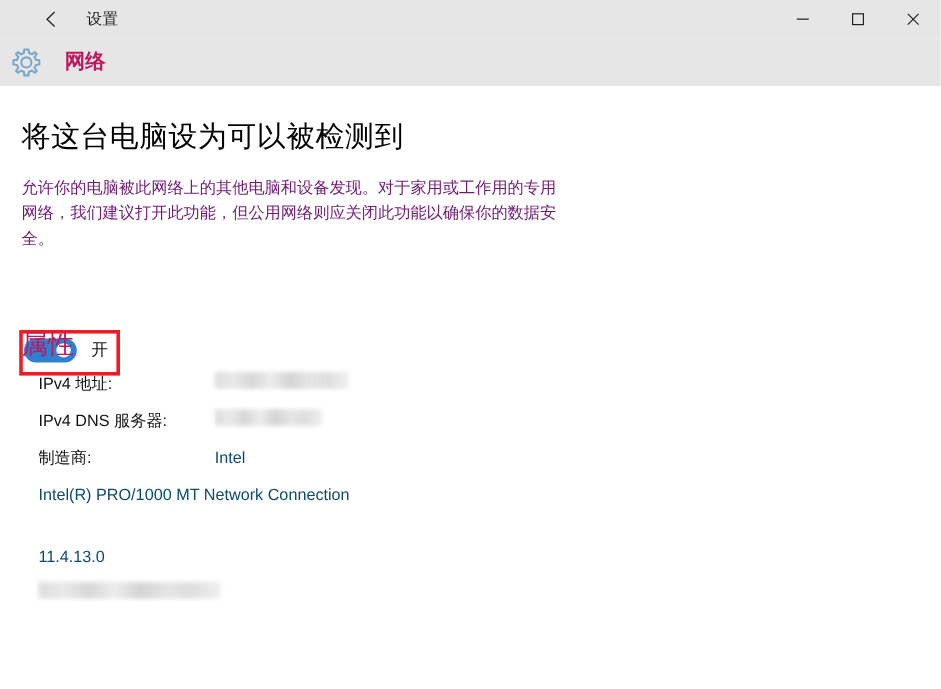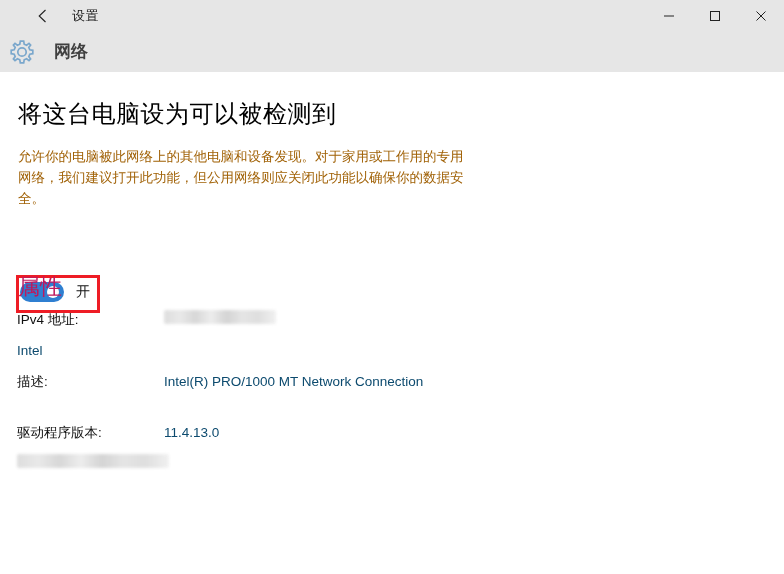--- a/index.html
+++ b/index.html
@@ -51,40 +51,40 @@
     width: 784px; height: 40px;
     background: #e6e6e6;
   }
   .gear-icon {
     position: absolute; left: 8px; top: 6px;
     width: 28px; height: 28px;
   }
   .header-title {
     position: absolute; left: 54px; top: 0;
     height: 40px; line-height: 40px;
-    font-size: 17px; font-weight: 700; color: #404040;
+    font-size: 17px; font-weight: 700; color: #be185d;
   }
 
   
   .content {
     position: absolute; left: 0; top: 72px;
     width: 784px; height: 502px;
     background: #ffffff;
   }
 
   .page-heading {
     position: absolute; left: 18px; top: 26px;
     font-size: 24px; font-weight: 400; color: #000;
     letter-spacing: .5px;
   }
 
   .description {
     position: absolute; left: 18px; top: 74px;
     width: 448px;
-    font-size: 13.5px; line-height: 21px; color: #a16207;
+    font-size: 13.5px; line-height: 21px; color: #701a75;
   }
 
   
   .redbox {
     position: absolute; left: 16px; top: 203px;
     width: 84px; height: 38px;
     border: 3px solid #ee1c25;
     background: transparent;
   }
   .toggle-row {
@@ -115,21 +115,21 @@
   }
 
   .prop-list {
     position: absolute; left: 0; top: 238px;
     width: 784px;
   }
   .prop-row {
     position: relative;
     display: flex;
     min-height: 30px;
-    padding-left: 17px;
+    padding-left: 32px;
     margin-bottom: 1px;
   }
   .prop-label {
     width: 147px; flex: 0 0 147px;
     font-size: 13.5px; color: #111; line-height: 20px;
   }
   .prop-value {
     font-size: 13.5px; color: #0c4a6e; line-height: 20px;
     max-width: 260px;
   }
@@ -214,28 +214,33 @@
     <div class="section-heading">属性</div>
 
     <div class="prop-list">
         <div class="prop-row">
           <div class="prop-label">IPv4 地址:</div>
           <div class="prop-value">
             <span class="redacted w1"></span>
           </div>
         </div>
         <div class="prop-row">
+          <div class="prop-label">IPv4 DNS 服务器:</div>
+          <div class="prop-value">
+            <span class="redacted w2"></span>
+          </div>
+        </div>
+        <div class="prop-row">
+          <div class="prop-label">制造商:</div>
           <div class="prop-value">Intel</div>
         </div>
         <div class="prop-row tall">
-          <div class="prop-label">描述:</div>
           <div class="prop-value">Intel(R) PRO/1000 MT Network Connection</div>
         </div>
         <div class="prop-row">
-          <div class="prop-label">驱动程序版本:</div>
           <div class="prop-value">11.4.13.0</div>
         </div>
         <div class="prop-row">
           <div class="prop-value">
             <span class="redacted w3"></span>
           </div>
         </div>
       </div>
 
   </div>

